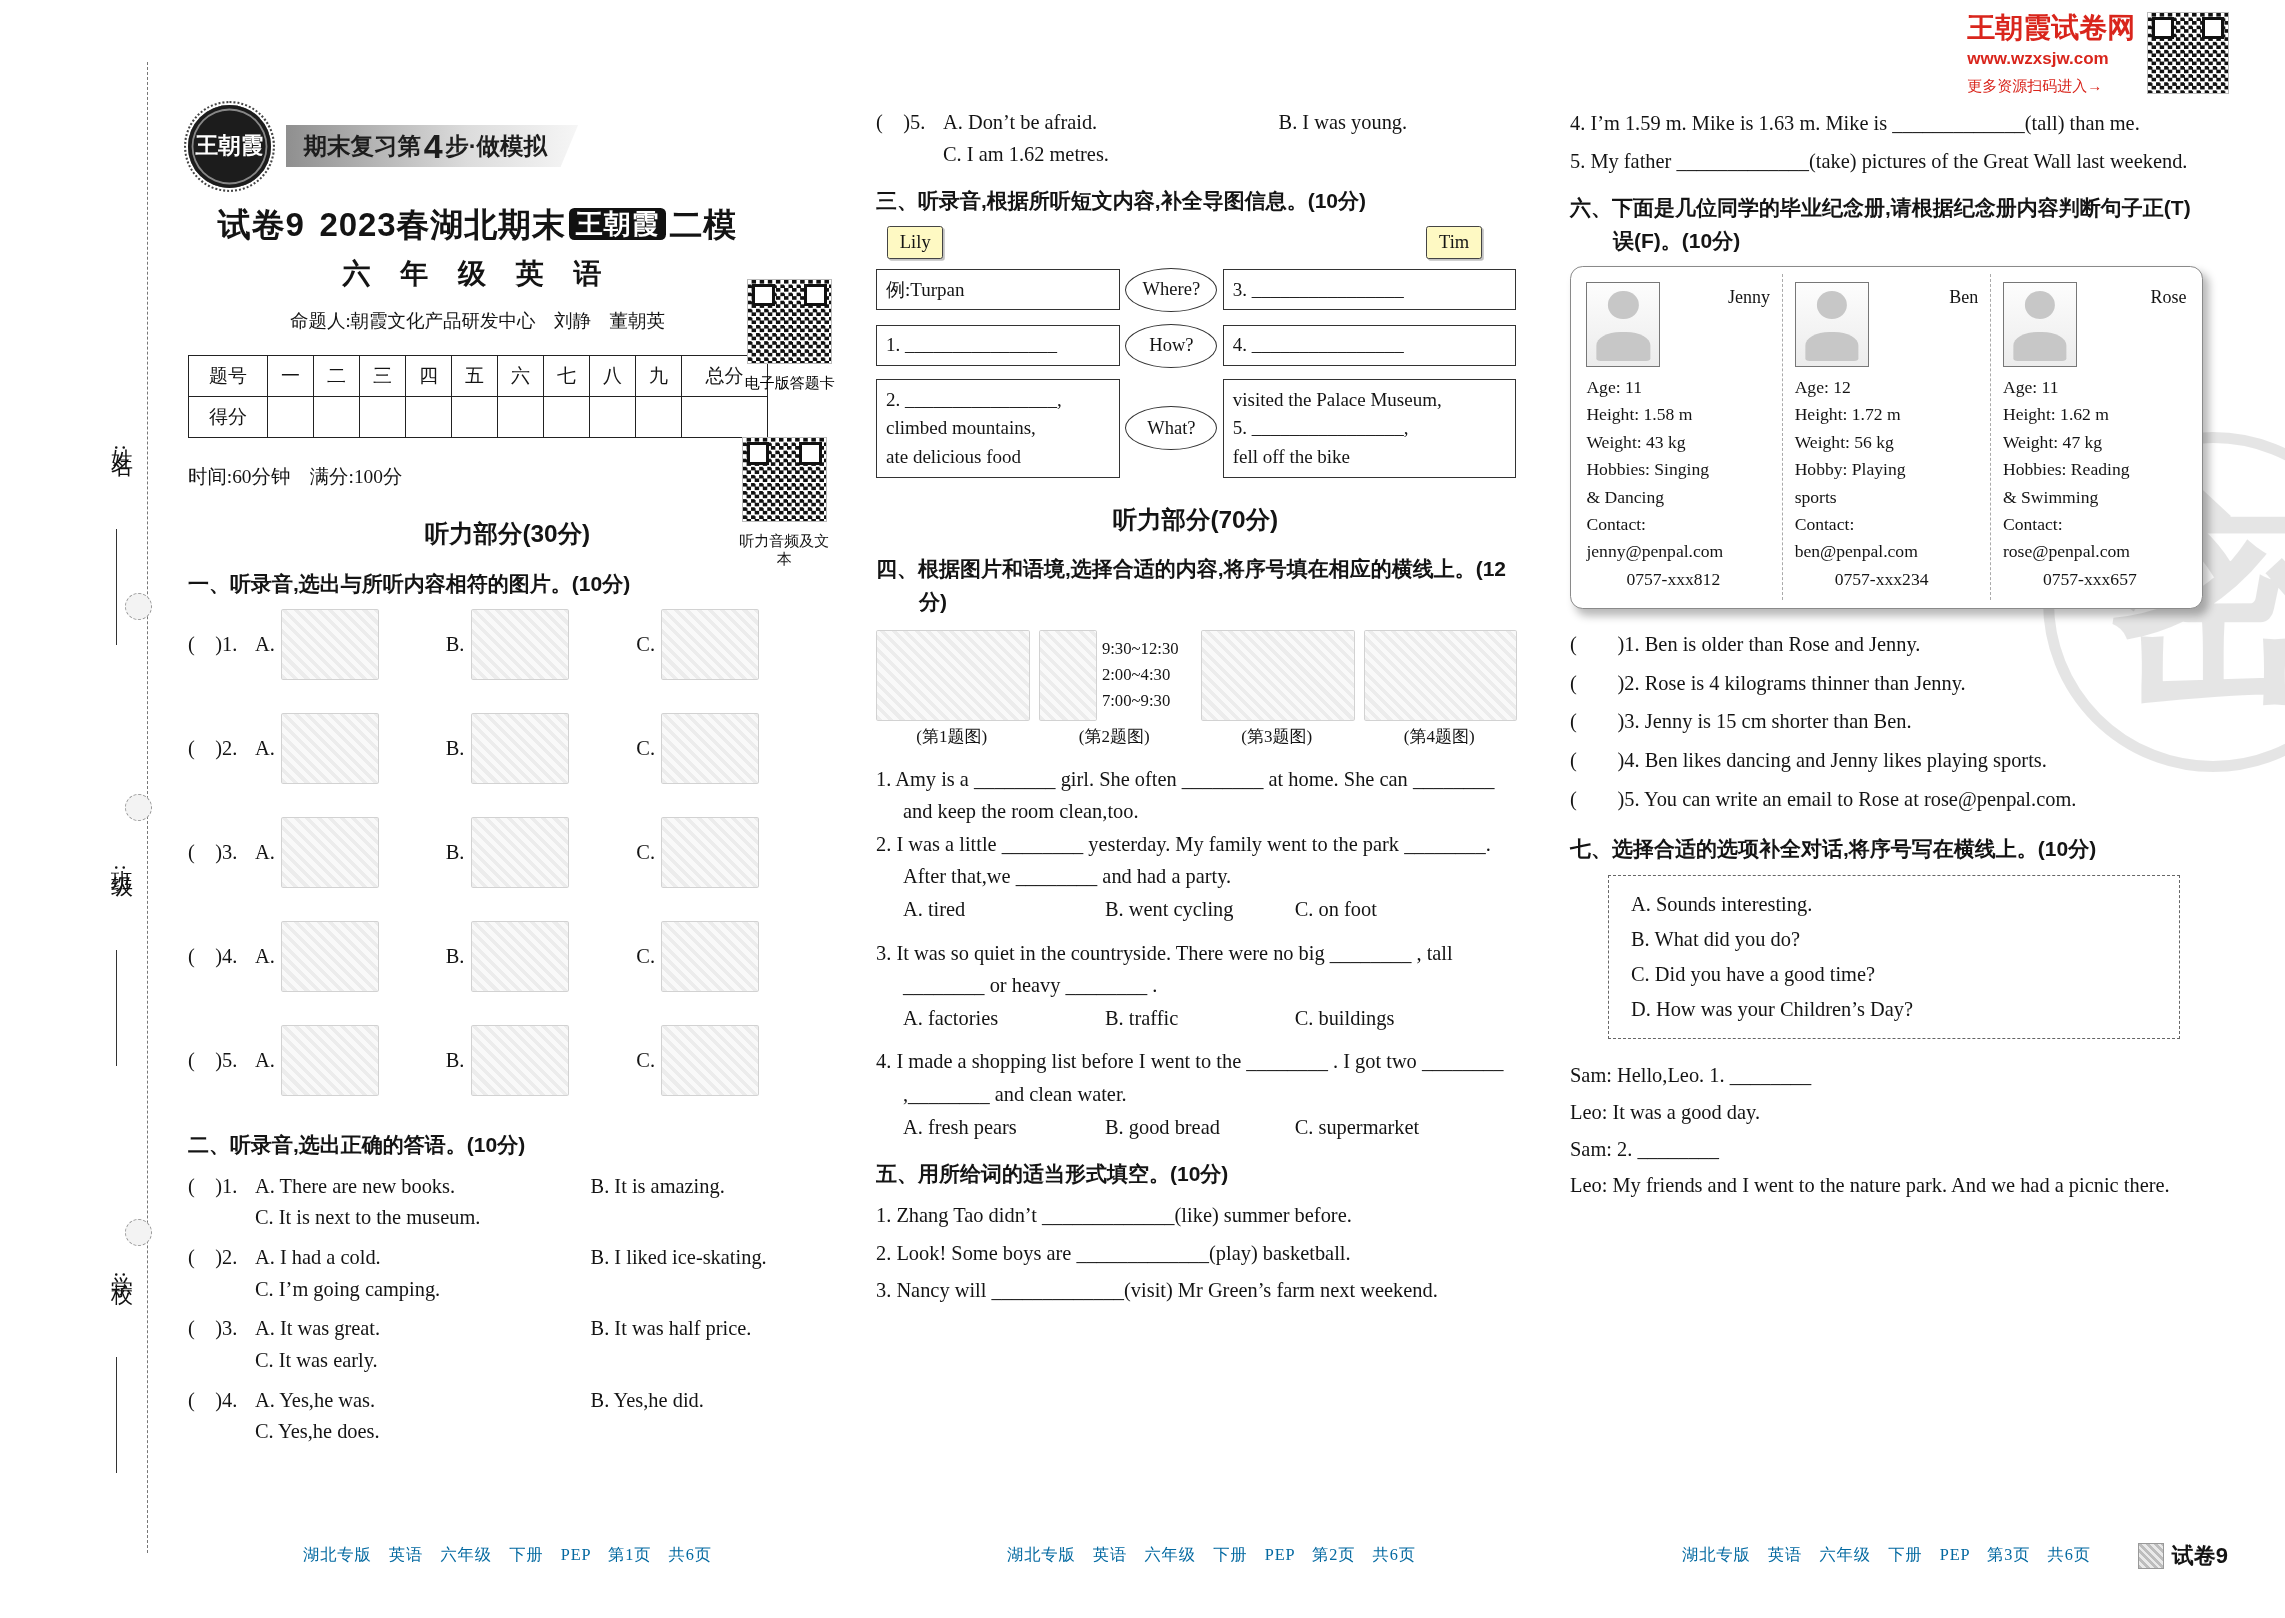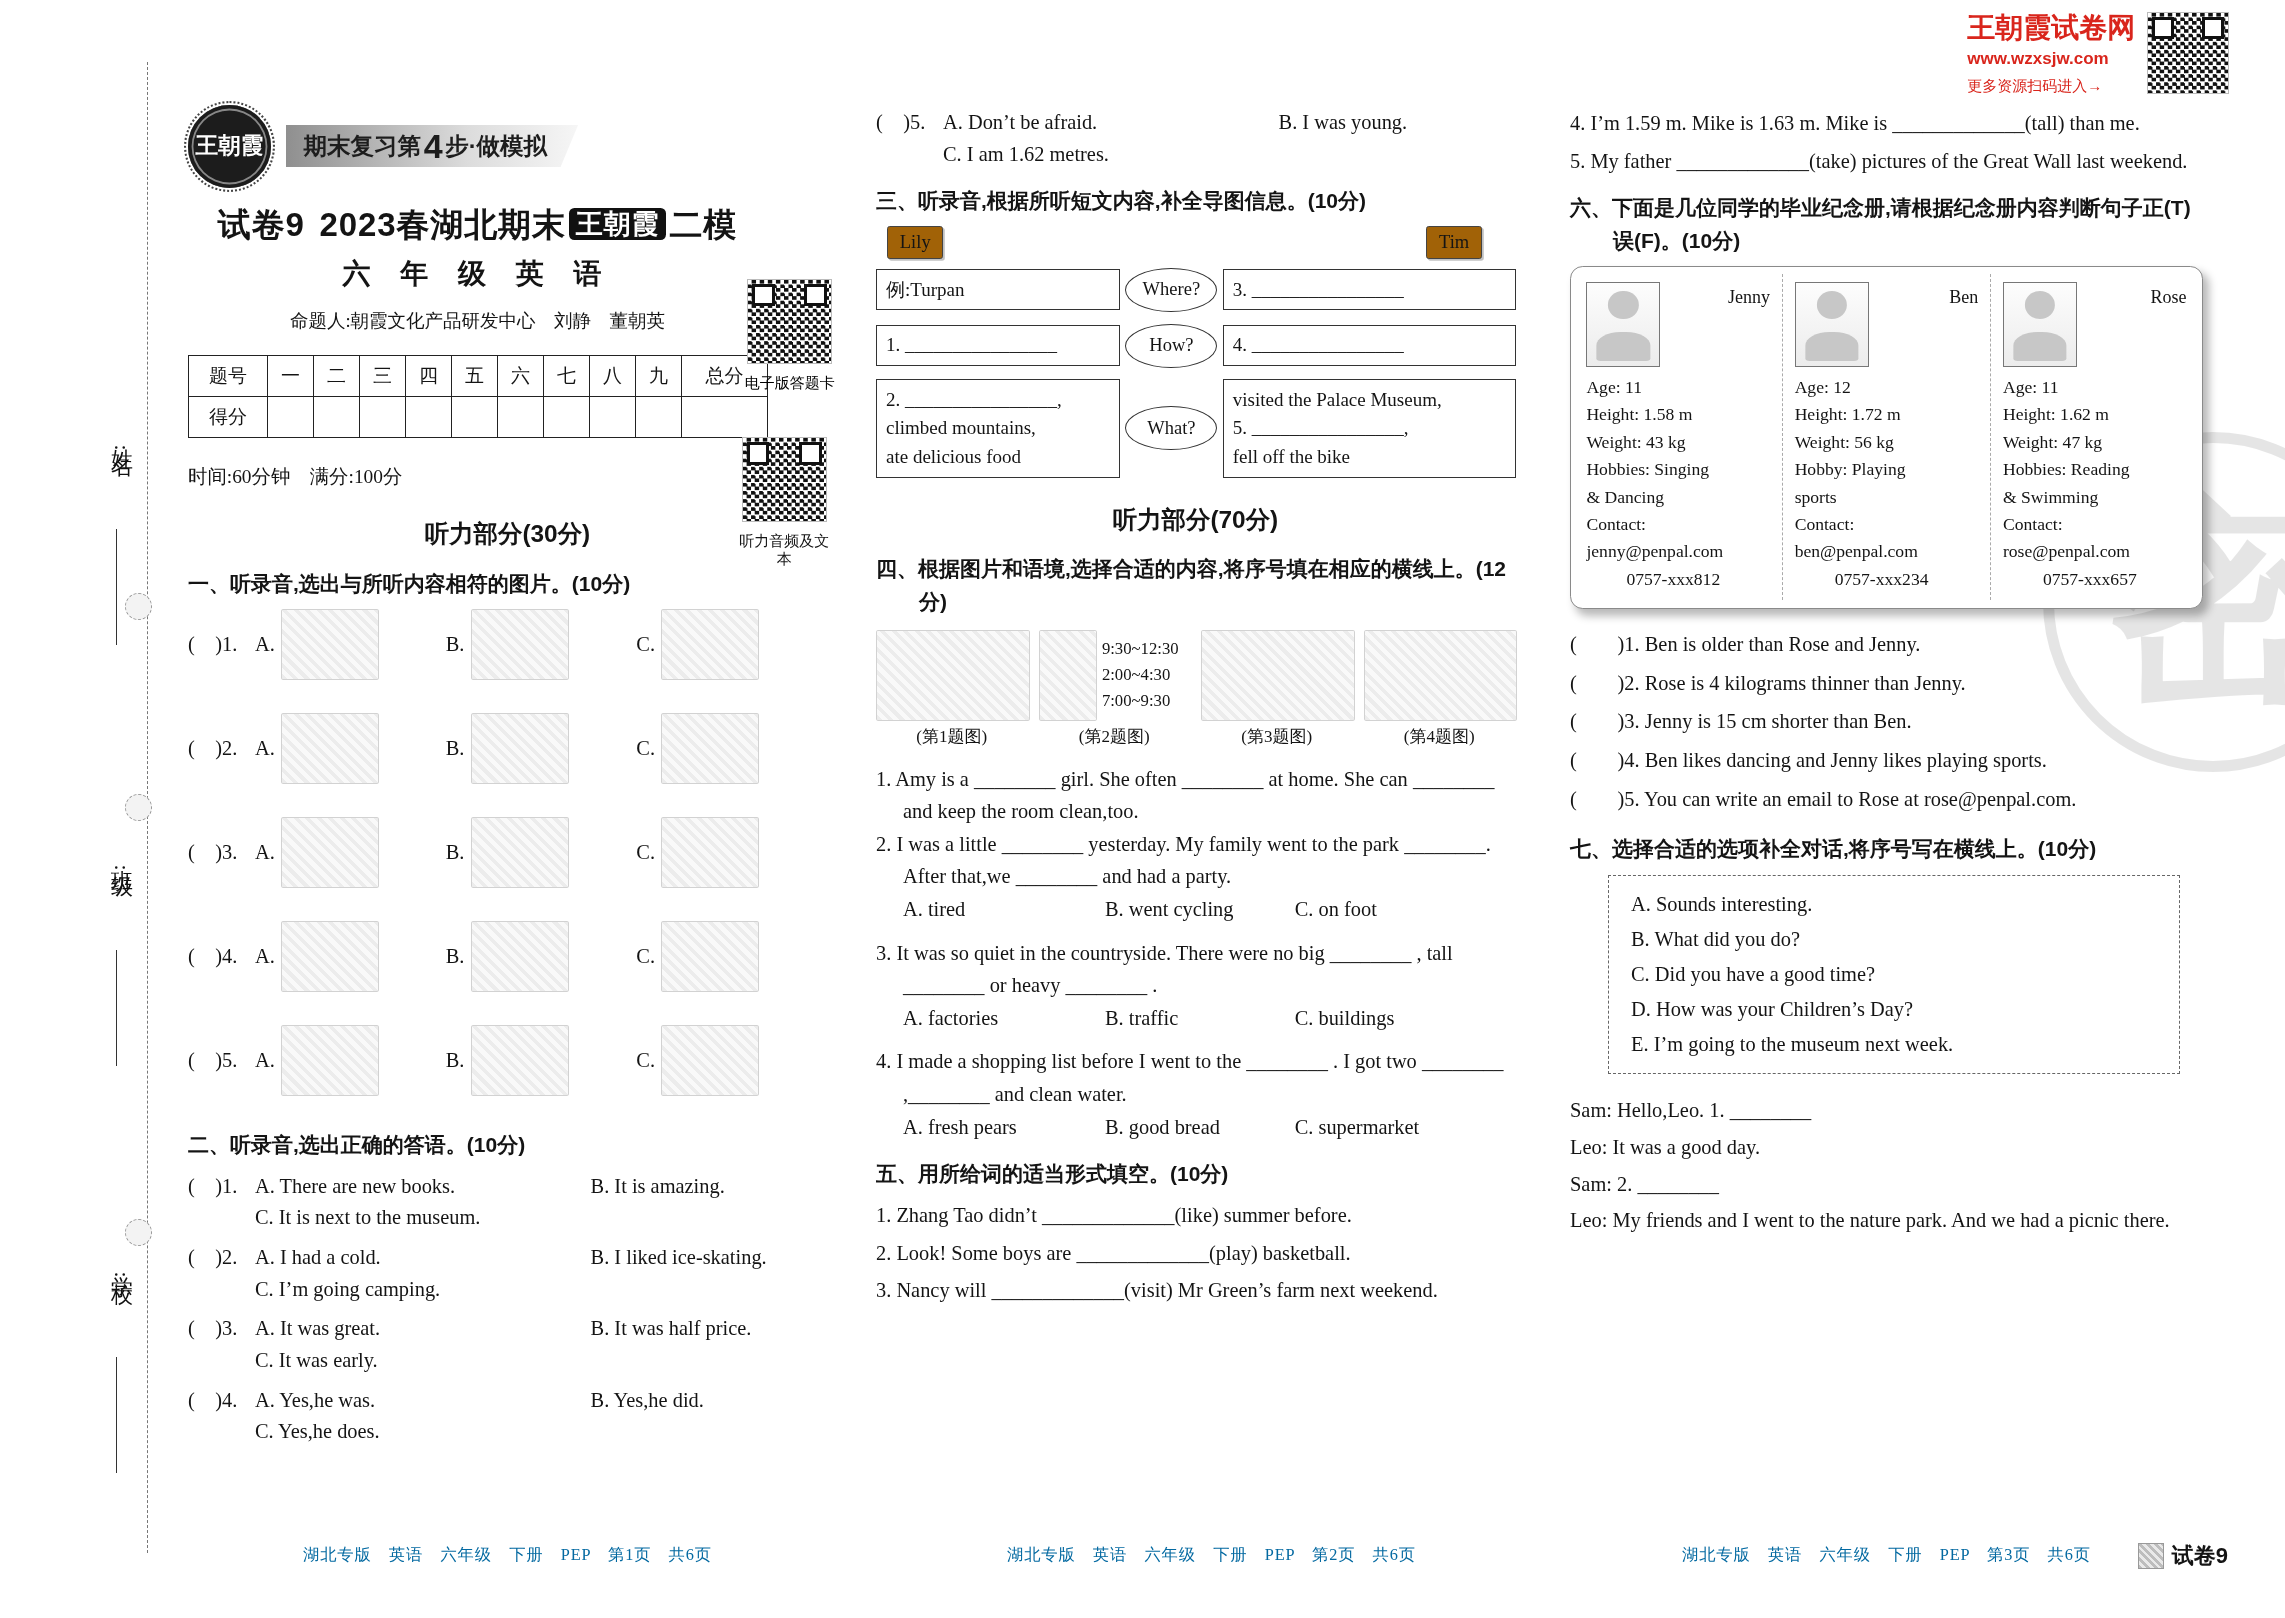--- a/index.html
+++ b/index.html
@@ -77,21 +77,21 @@
   .grp{display:flex;align-items:center;flex:1;gap:6.3px;}
   .ol{flex:none;}
   
   .mc{margin-bottom:8.1px;}
   .mc .l1{display:flex;}
   .mc .seg1{width:63%;flex:none;display:flex;}
   .mc .l2{margin-left:67px;}
   
   .mindmap{margin:5.4px 0 9px;}
   .tagrow{display:flex;justify-content:space-between;padding:0 33px 0 11px;margin-bottom:9px;}
-  .nametag{border:1.4px solid #444;padding:0.9px 11.8px;font-size:18.5px;background:#a16207;box-shadow:1.8px 1.8px 0 #c2c2c2;border-radius:2.7px;}
+  .nametag{border:1.4px solid #444;padding:0.9px 11.8px;font-size:18.5px;background:#fef9c3;box-shadow:1.8px 1.8px 0 #c2c2c2;border-radius:2.7px;}
   .mrow{display:flex;align-items:center;margin-bottom:11.8px;}
   .mbox{border:1.5px solid #333;padding:5.4px 9px;line-height:1.5;font-size:19px;}
   .mleft{width:224px;flex:none;}
   .mright{width:273px;flex:none;}
   .mline{flex:1;border-top:1.4px solid #555;margin:0 2.7px;}
   .moval{flex:none;width:90px;height:42px;border:1.5px solid #333;border-radius:50%;display:flex;align-items:center;justify-content:center;font-size:18.5px;}
   
   .p4imgs{display:flex;gap:11px;margin:11px 0 12.7px;align-items:flex-end;}
   .p4cell{flex:1;text-align:center;}
   .p4cell .cap{font-size:17px;margin-top:3.6px;}
@@ -517,21 +517,20 @@
   <div class="stline">(　　)4. Ben likes dancing and Jenny likes playing sports.</div>
   <div class="stline">(　　)5. You can write an email to Rose at rose@penpal.com.</div>
 
   <div class="qheading">七、选择合适的选项补全对话,将序号写在横线上。(10分)</div>
 
   <div class="optbox">
     <div>A. Sounds interesting.</div>
     <div>B. What did you do?</div>
     <div>C. Did you have a good time?</div>
     <div>D. How was your Children’s Day?</div>
-    <div>E. I’m going to the museum next week.</div>
   </div>
 
   <div class="dlg">Sam: Hello,Leo. 1. ________</div>
   <div class="dlg">Leo: It was a good day.</div>
   <div class="dlg">Sam: 2. ________</div>
   <div class="dlg">Leo: My friends and I went to the nature park. And we had a picnic there.</div>
 </div>
 
 <div class="foot" id="foot1">湖北专版　英语　六年级　下册　PEP　第1页　共6页</div>
 <div class="foot" id="foot2">湖北专版　英语　六年级　下册　PEP　第2页　共6页</div>

